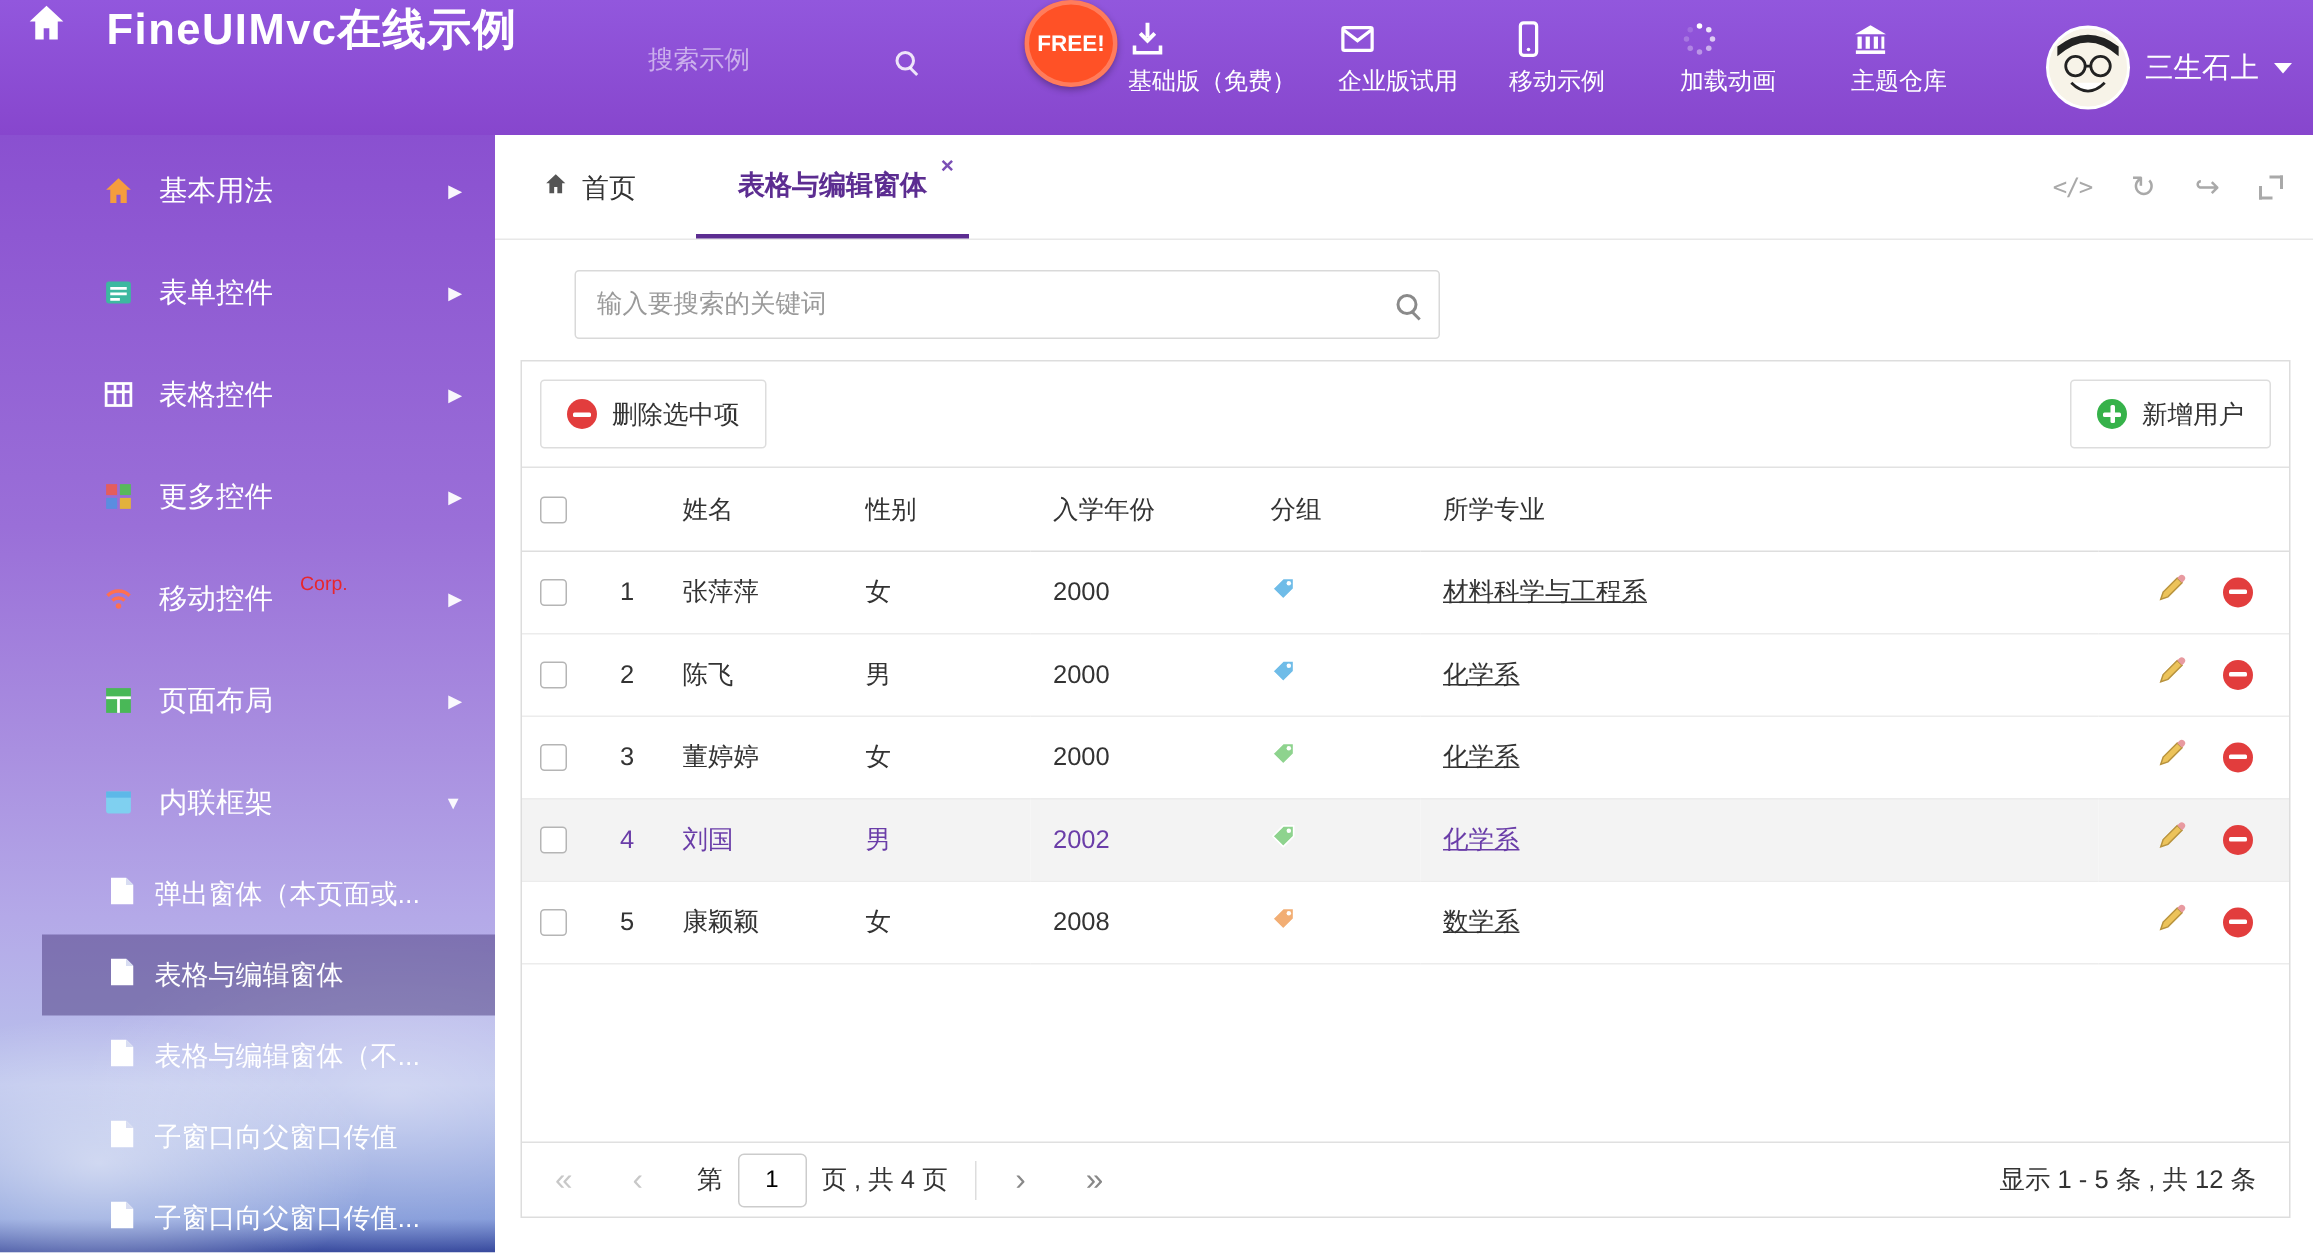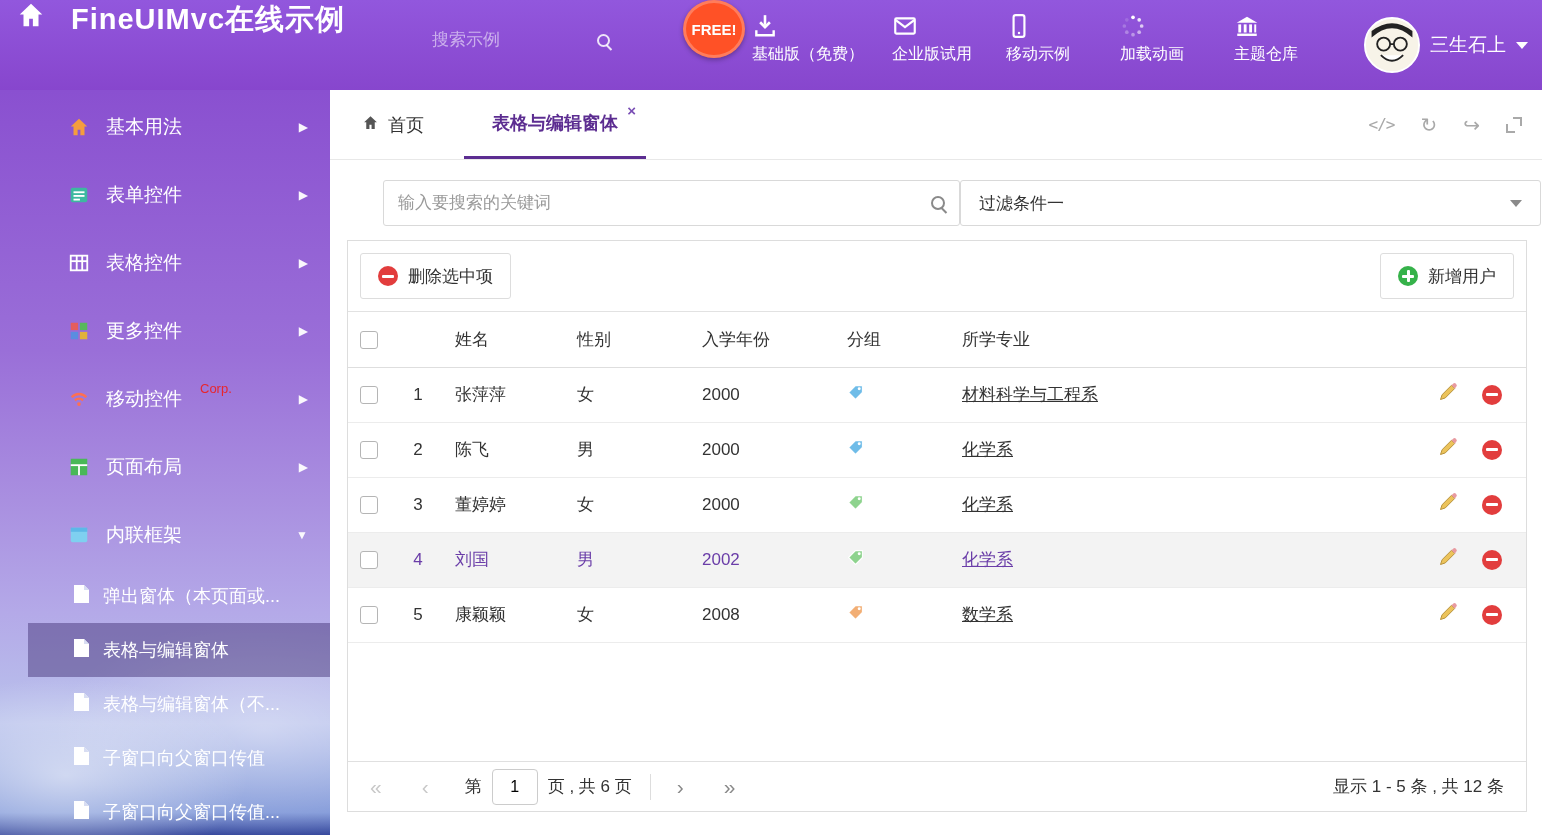--- a/index.html
+++ b/index.html
@@ -332,24 +332,20 @@
         <span>↻</span>
         <span>↪</span>
         <span class="expand-ic"></span>
       </div>
     </div>
 
     <div class="filterrow">
       <div class="searchbox">
         <input class="gray-ph" placeholder="输入要搜索的关键词" style="">
         <span class="mag mag-gray"></span>
-      </div>
-      <div class="dropdown">
-        <span>过滤条件一</span>
-        <span class="dd-caret"></span>
       </div>
     </div>
 
     <div class="panel">
       <div class="toolbar">
         <button class="btn">
           <span class="circ red"></span>
           <span>删除选中项</span>
         </button>
         <button class="btn btn-add">
@@ -500,21 +496,21 @@
         </tbody>
       </table>
 
       <div class="spacer"></div>
 
       <div class="pager">
         <span class="pg-arrow dis mr34">«</span>
         <span class="pg-arrow dis mr30">‹</span>
         <span>第</span>
         <input class="pg-input" value="1" style="">
-        <span>页 , 共 6 页</span>
+        <span>页 , 共 4 页</span>
         <span class="pg-divider"></span>
         <span class="pg-arrow mr26">›</span>
         <span class="pg-arrow">»</span>
         <span class="pg-summary">显示 1 - 5 条 , 共 12 条</span>
       </div>
     </div>
   </div>
 </div>
 
 </body></html>

